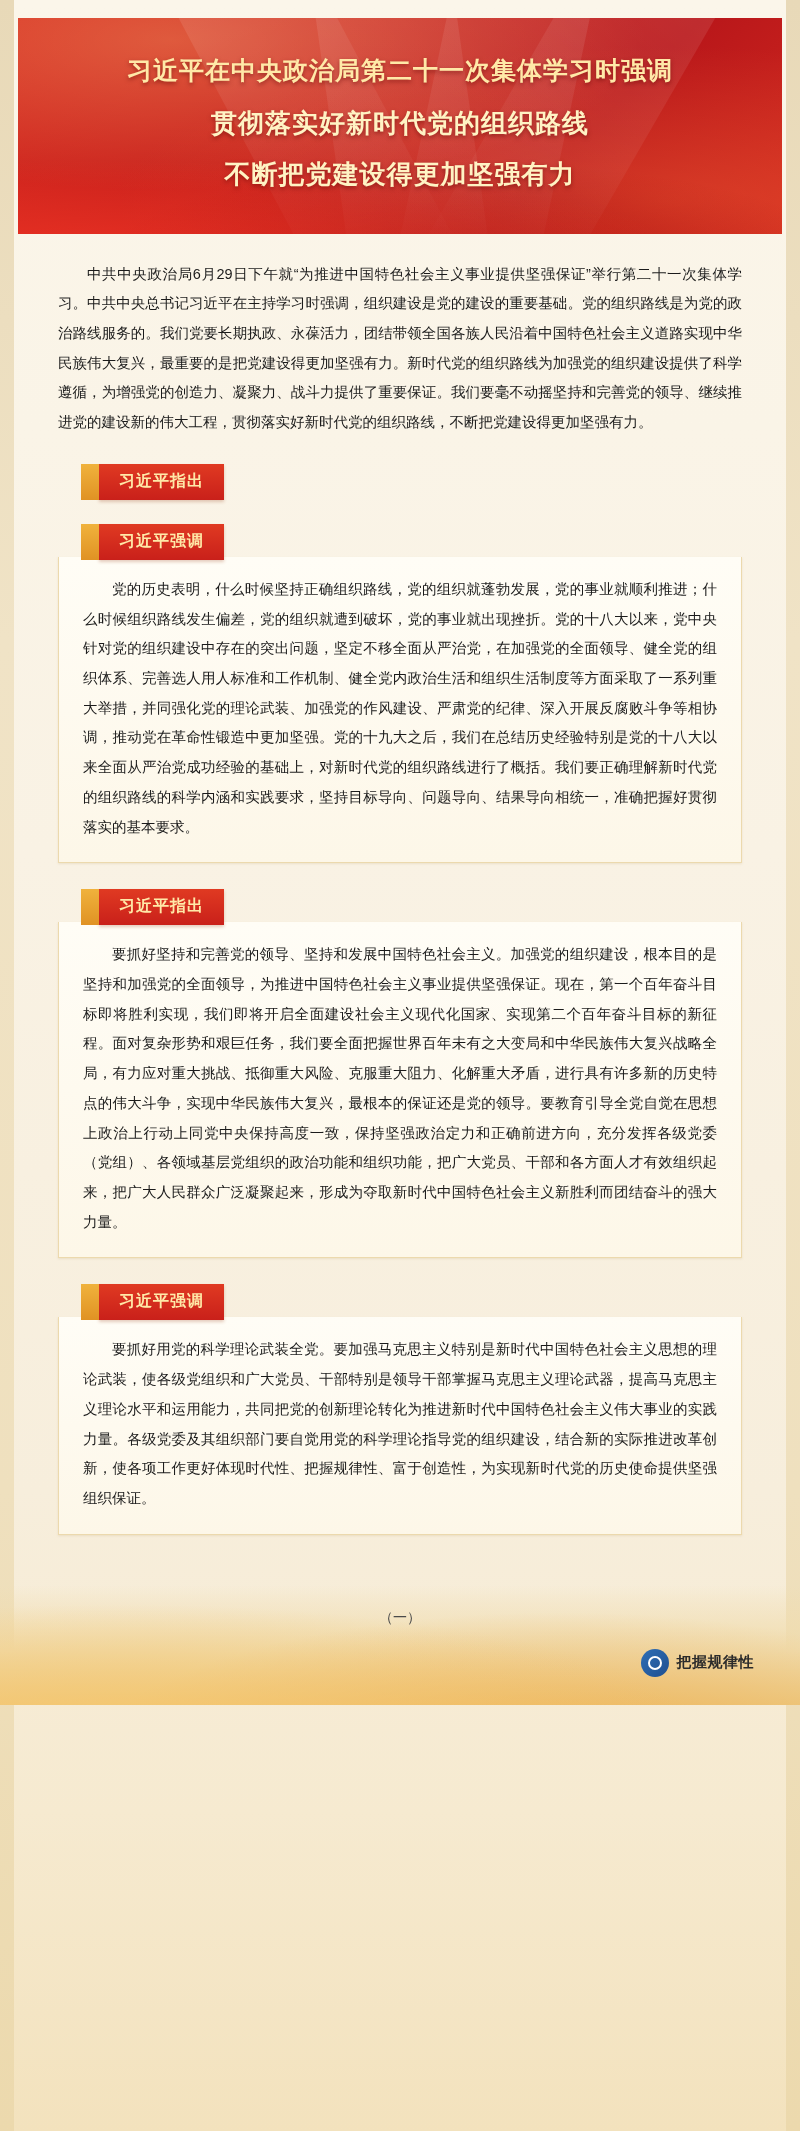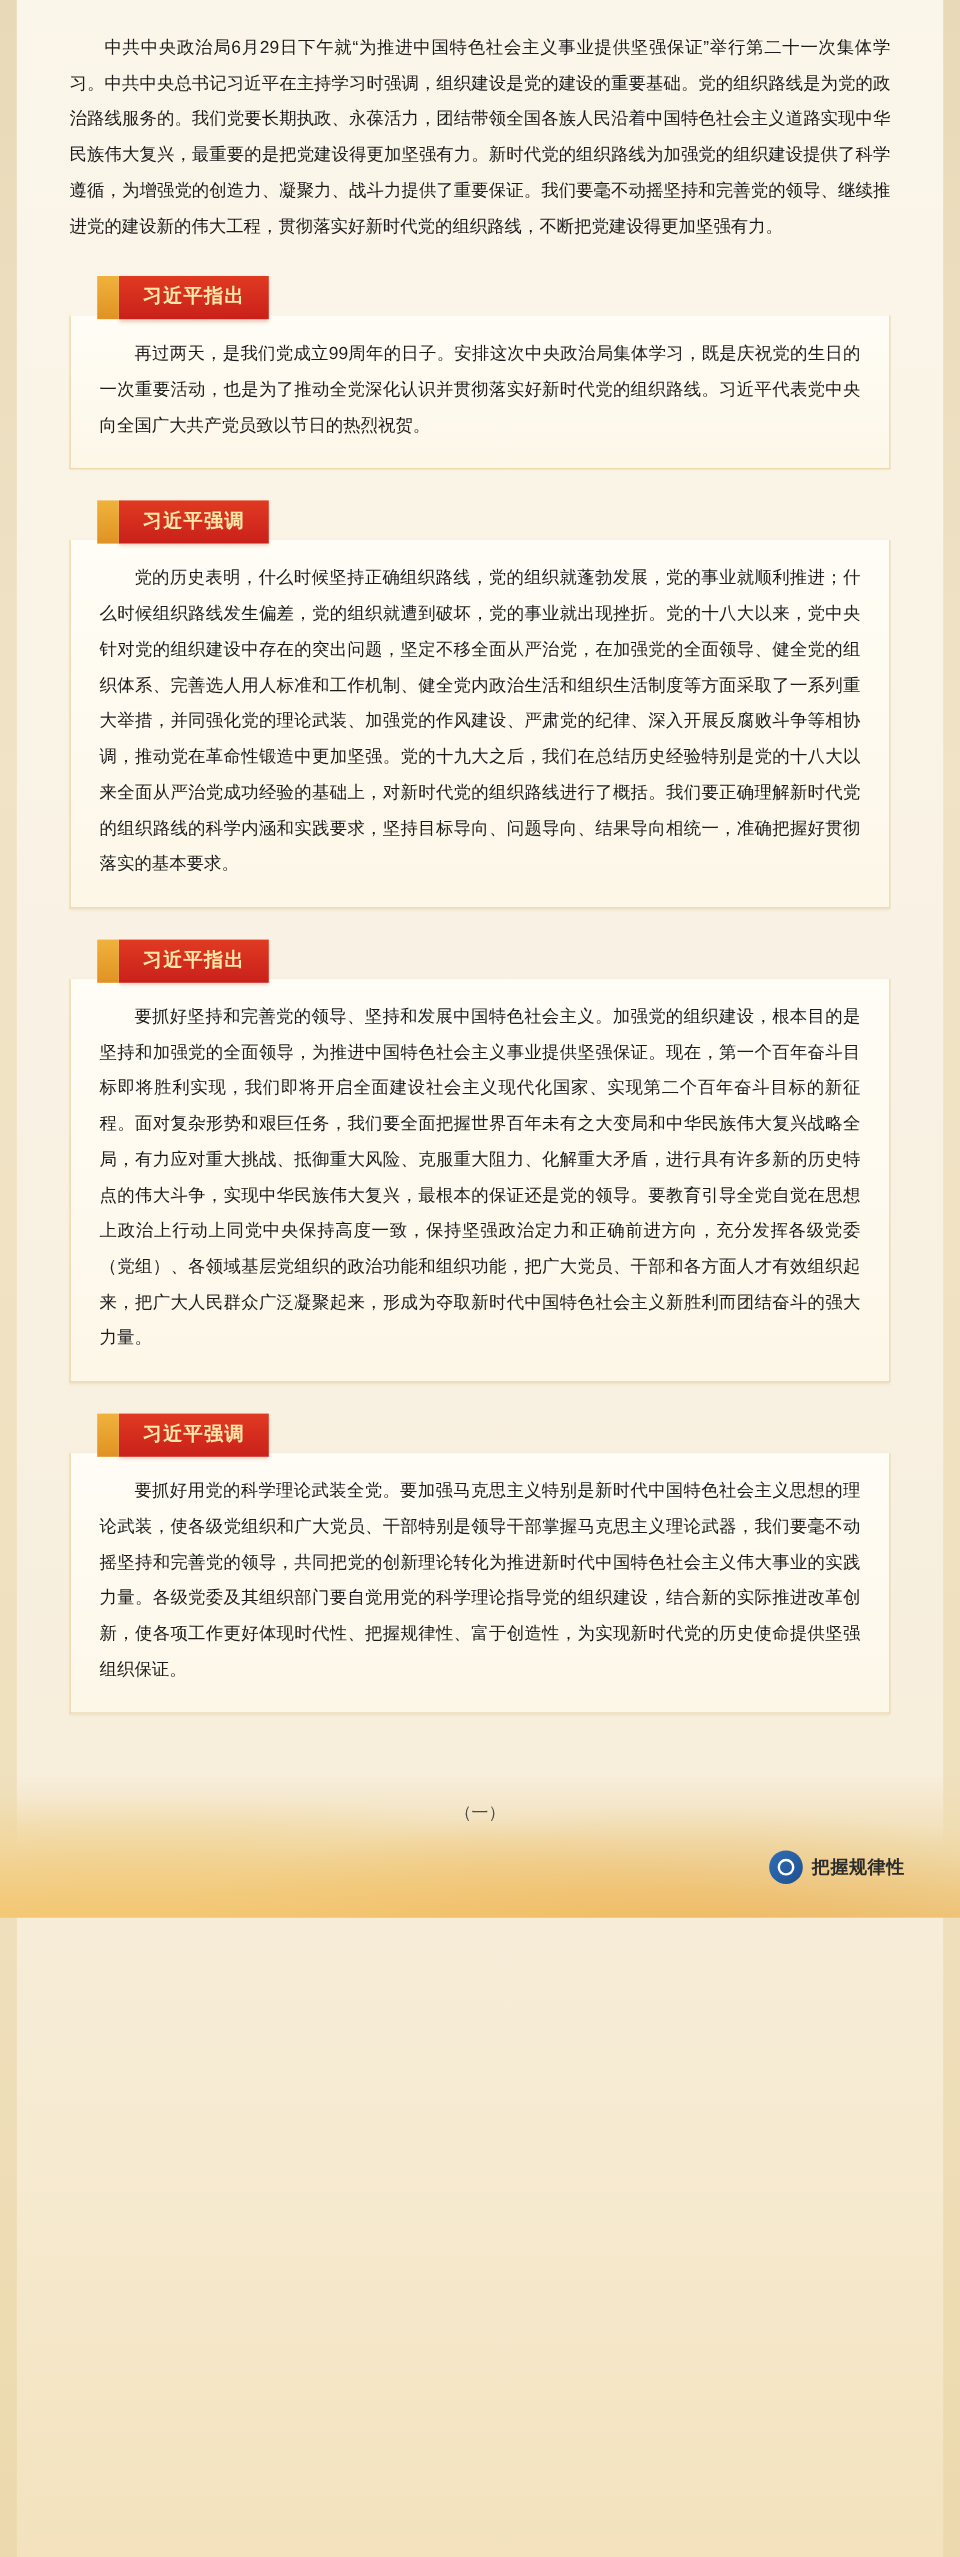--- a/index.html
+++ b/index.html
@@ -208,31 +208,40 @@
     color: #2b2b2b;
     font-weight: bold;
     letter-spacing: 0.5px;
   }
 </style>
 </head>
 <body>
 
 <div class="page">
 
+  <div class="header">
+    <div class="ray" style="transform: rotate(-28deg); left: 18%;"></div>
+    <div class="ray" style="transform: rotate(-8deg); left: 38%;"></div>
+    <div class="ray" style="transform: rotate(12deg); left: 58%;"></div>
+    <div class="ray" style="transform: rotate(30deg); left: 76%;"></div>
+    <div class="flagwave"></div>
+    <div class="header-inner">
+      <div class="title-line l1">习近平在中央政治局第二十一次集体学习时强调</div>
+      <div class="title-line l2">贯彻落实好新时代党的组织路线</div>
+      <div class="title-line l3">不断把党建设得更加坚强有力</div>
+    </div>
+  </div>
 
   <div class="content">
 
     <p class="para">中共中央政治局6月29日下午就“为推进中国特色社会主义事业提供坚强保证”举行第二十一次集体学习。中共中央总书记习近平在主持学习时强调，组织建设是党的建设的重要基础。党的组织路线是为党的政治路线服务的。我们党要长期执政、永葆活力，团结带领全国各族人民沿着中国特色社会主义道路实现中华民族伟大复兴，最重要的是把党建设得更加坚强有力。新时代党的组织路线为加强党的组织建设提供了科学遵循，为增强党的创造力、凝聚力、战斗力提供了重要保证。我们要毫不动摇坚持和完善党的领导、继续推进党的建设新的伟大工程，贯彻落实好新时代党的组织路线，不断把党建设得更加坚强有力。</p>
 
     <div class="block">
       <div class="block-label-wrap">
         <span class="label-tab">习近平指出</span>
-      </div>
-      <div class="block-body">
-        <p class="para">再过两天，是我们党成立99周年的日子。安排这次中央政治局集体学习，既是庆祝党的生日的一次重要活动，也是为了推动全党深化认识并贯彻落实好新时代党的组织路线。习近平代表党中央向全国广大共产党员致以节日的热烈祝贺。</p>
       </div>
     </div>
 
     <div class="block">
       <div class="block-label-wrap">
         <span class="label-tab">习近平强调</span>
       </div>
       <div class="block-body">
         <p class="para">党的历史表明，什么时候坚持正确组织路线，党的组织就蓬勃发展，党的事业就顺利推进；什么时候组织路线发生偏差，党的组织就遭到破坏，党的事业就出现挫折。党的十八大以来，党中央针对党的组织建设中存在的突出问题，坚定不移全面从严治党，在加强党的全面领导、健全党的组织体系、完善选人用人标准和工作机制、健全党内政治生活和组织生活制度等方面采取了一系列重大举措，并同强化党的理论武装、加强党的作风建设、严肃党的纪律、深入开展反腐败斗争等相协调，推动党在革命性锻造中更加坚强。党的十九大之后，我们在总结历史经验特别是党的十八大以来全面从严治党成功经验的基础上，对新时代党的组织路线进行了概括。我们要正确理解新时代党的组织路线的科学内涵和实践要求，坚持目标导向、问题导向、结果导向相统一，准确把握好贯彻落实的基本要求。</p>
       </div>
@@ -245,21 +254,21 @@
       <div class="block-body">
         <p class="para">要抓好坚持和完善党的领导、坚持和发展中国特色社会主义。加强党的组织建设，根本目的是坚持和加强党的全面领导，为推进中国特色社会主义事业提供坚强保证。现在，第一个百年奋斗目标即将胜利实现，我们即将开启全面建设社会主义现代化国家、实现第二个百年奋斗目标的新征程。面对复杂形势和艰巨任务，我们要全面把握世界百年未有之大变局和中华民族伟大复兴战略全局，有力应对重大挑战、抵御重大风险、克服重大阻力、化解重大矛盾，进行具有许多新的历史特点的伟大斗争，实现中华民族伟大复兴，最根本的保证还是党的领导。要教育引导全党自觉在思想上政治上行动上同党中央保持高度一致，保持坚强政治定力和正确前进方向，充分发挥各级党委（党组）、各领域基层党组织的政治功能和组织功能，把广大党员、干部和各方面人才有效组织起来，把广大人民群众广泛凝聚起来，形成为夺取新时代中国特色社会主义新胜利而团结奋斗的强大力量。</p>
       </div>
     </div>
 
     <div class="block">
       <div class="block-label-wrap">
         <span class="label-tab">习近平强调</span>
       </div>
       <div class="block-body">
-        <p class="para">要抓好用党的科学理论武装全党。要加强马克思主义特别是新时代中国特色社会主义思想的理论武装，使各级党组织和广大党员、干部特别是领导干部掌握马克思主义理论武器，我们要毫不动摇坚持和完善党的领导，共同把党的创新理论转化为推进新时代中国特色社会主义伟大事业的实践力量。各级党委及其组织部门要自觉用党的科学理论指导党的组织建设，结合新的实际推进改革创新，使各项工作更好体现时代性、把握规律性、富于创造性，为实现新时代党的历史使命提供坚强组织保证。</p>
+        <p class="para">要抓好用党的科学理论武装全党。要加强马克思主义特别是新时代中国特色社会主义思想的理论武装，使各级党组织和广大党员、干部特别是领导干部掌握马克思主义理论武器，提高马克思主义理论水平和运用能力，共同把党的创新理论转化为推进新时代中国特色社会主义伟大事业的实践力量。各级党委及其组织部门要自觉用党的科学理论指导党的组织建设，结合新的实际推进改革创新，使各项工作更好体现时代性、把握规律性、富于创造性，为实现新时代党的历史使命提供坚强组织保证。</p>
       </div>
     </div>
 
   </div>
 
   <div class="footer">
     <div class="footer-wave"></div>
     <div class="page-num">（一）</div>
     <div class="brand">
       <span class="brand-logo"></span>

